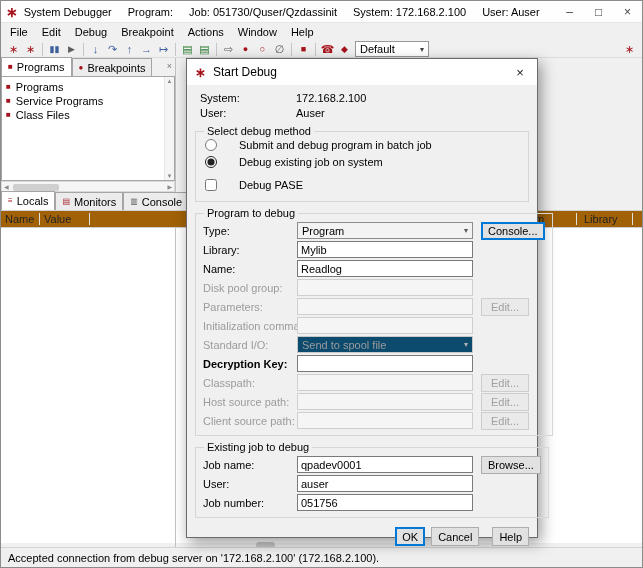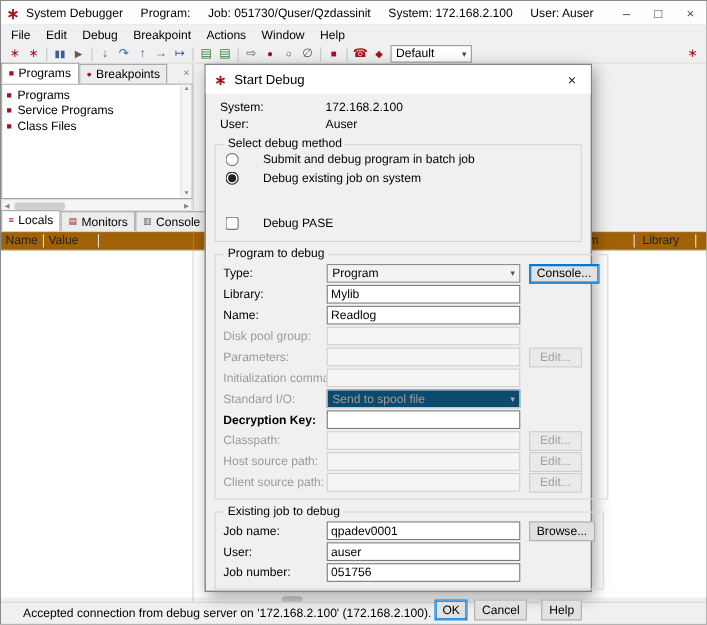--- a/index.html
+++ b/index.html
@@ -53,35 +53,35 @@
   .right-hdr{left:175px;right:0}
   .hdr-cell{position:absolute;top:0;height:100%;display:flex;align-items:center;padding-left:4px;color:#222}
   .hdr-sep{position:absolute;top:2px;bottom:2px;width:1px;background:#e0e0e0}
 
   .list-area{position:absolute;top:170px;bottom:4px;background:#fff}
   .left-list{left:0;width:174px}
   .right-list{left:175px;right:0}
   .bottom-thumb{position:absolute;left:255px;top:484px;width:19px;height:6px;background:#c9c9c9;border-radius:3px}
 
   
-  .statusbar{position:absolute;left:0;right:0;bottom:0;height:20px;background:#f0f0f0;border-top:1px solid #d4d4d4;display:flex;align-items:center;padding-left:20px}
+  .statusbar{position:absolute;left:0;right:0;bottom:0;height:20px;background:#f0f0f0;border-top:1px solid #d4d4d4;display:flex;align-items:center;padding-left:7px}
 
   
   .dialog{position:absolute;left:185px;top:57px;width:352px;height:480px;background:#f0f0f0;border:1px solid #6a6a6a;box-shadow:3px 5px 14px rgba(0,0,0,.40);display:flex;flex-direction:column;z-index:10}
   .dlg-title{height:26px;background:#fff;display:flex;align-items:center;padding-left:8px;flex:none}
   .dlg-title-icon{color:#a6131c;font-weight:bold;font-size:13px;margin-right:7px;line-height:1}
   .dlg-title-text{font-size:12px}
   .dlg-close{margin-left:auto;width:34px;height:26px;display:flex;align-items:center;justify-content:center;font-size:13px;color:#222;background:transparent;border:none;font-family:"Liberation Sans",sans-serif}
   .dlg-body{flex:1;padding:5px 8px 7px;display:flex;flex-direction:column}
   .info-row{display:flex;align-items:center;height:15px;padding-left:5px}
   .info-lbl{width:96px;flex:none}
   fieldset{border:1px solid #d6d6d6;margin-top:5px;padding:2px 7px 5px;background:transparent}
   legend{padding:0 3px;margin-left:1px}
   .radio-row{display:flex;align-items:flex-start;gap:22px;height:17px;padding-left:2px}
-  .check-row{margin-top:24px}
+  .check-row{margin-top:6px}
   input[type=radio],input[type=checkbox]{width:12px;height:12px;margin:0;accent-color:#222}
   .frow{display:flex;align-items:center;height:19px}
   .flabel{width:94px;flex:none;white-space:nowrap;overflow:hidden}
   .flabel.dim{color:#9b9b9b}
   .flabel.bold{font-weight:bold}
   .txt{width:176px;height:17px;border:1px solid #7a7a7a;background:#fff;font:11px "Liberation Sans",sans-serif;padding:0 3px;flex:none}
   .txt.dis{border-color:#cfcfcf;background:#f5f5f5;color:#9b9b9b}
   .combo{width:176px;height:17px;border:1px solid #8c8c8c;background:#f3f3f3;display:flex;align-items:center;justify-content:space-between;padding:0 4px;flex:none}
   .combo .chev{font-size:8px;color:#555}
   .combo.dis{border-color:#c9c9c9;background:#0c4a6e;color:#9b9b9b}

